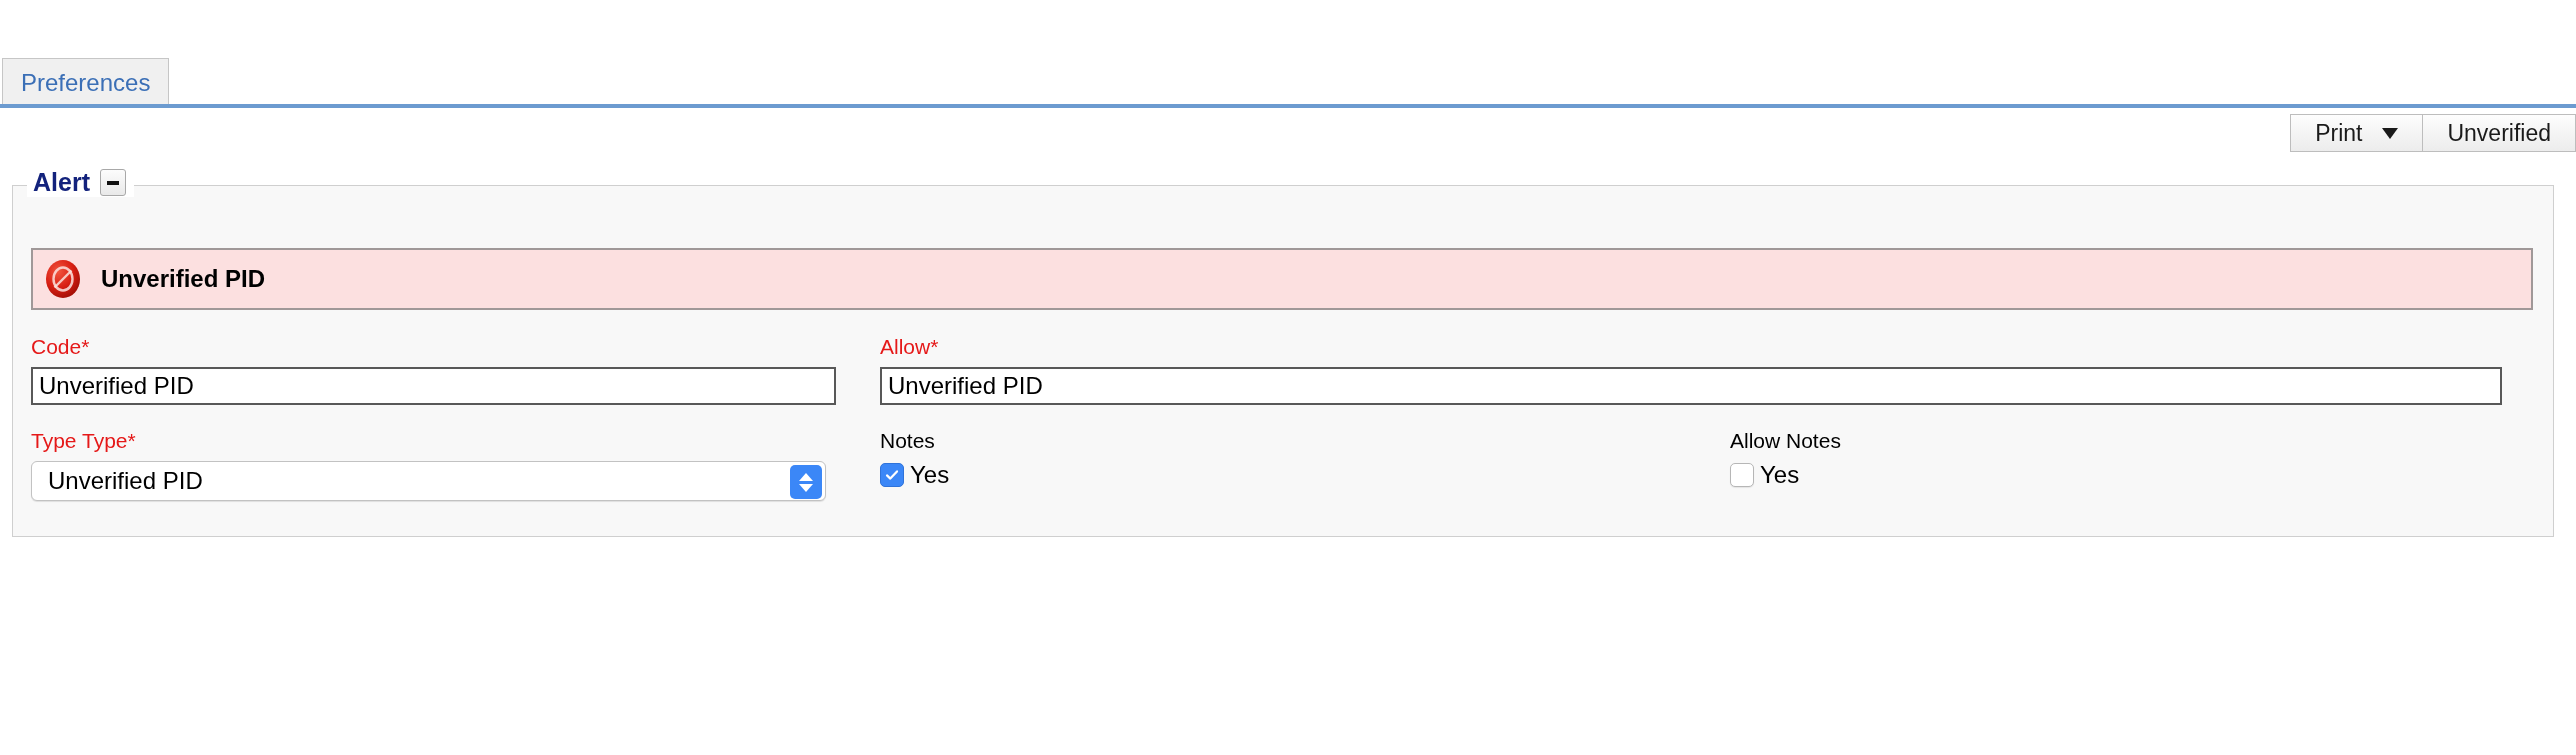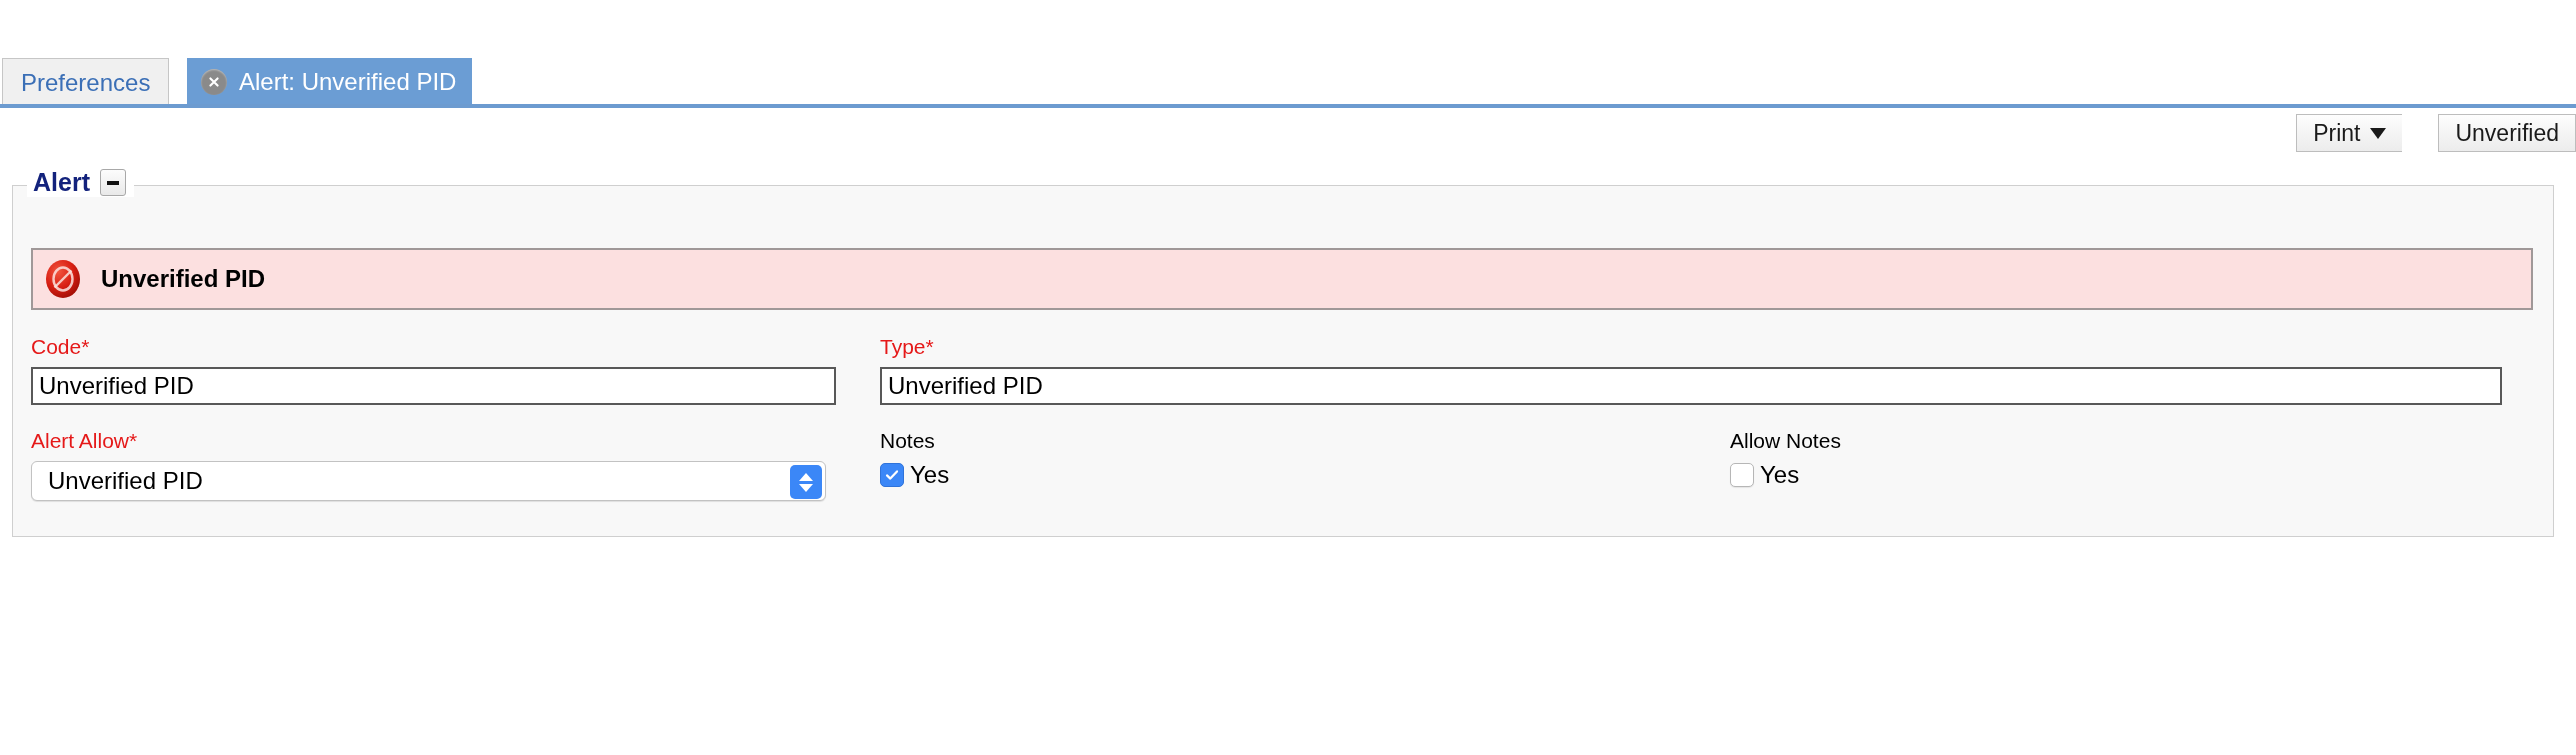--- a/index.html
+++ b/index.html
@@ -78,28 +78,27 @@
     display: flex;
     align-items: stretch;
     height: 38px;
   }
   .tb-btn {
     background: linear-gradient(to bottom, #fdfdfd 0%, #ececec 100%);
     border: 1px solid #bdbdbd;
     border-right: none;
     font-size: 23px;
     color: #1a1a1a;
-    padding: 0 16px;
-    display: flex;
-    align-items: center;
-    gap: 10px;
+    padding: 0 24px;
+    display: flex;
+    align-items: center;
+    gap: 20px;
     box-sizing: border-box;
     white-space: nowrap;
     font-family: "Liberation Sans", sans-serif;
-    margin-left: 36px;
   }
   .tb-btn:last-child { border-right: 1px solid #bdbdbd; }
   .caret-down {
     width: 0; height: 0;
     border-left: 8px solid transparent;
     border-right: 8px solid transparent;
     border-top: 11px solid #1a1a1a;
     display: inline-block;
   }
 
@@ -289,28 +288,20 @@
   }
 </style>
 </head>
 <body>
 
 <div class="tabbar">
   <div class="tab tab-inactive">
     <span>Preferences</span>
   </div>
 
-  <div class="tab tab-active">
-    <span class="tab-close-icon">
-      <svg width="14" height="14" viewBox="0 0 14 14" aria-hidden="true">
-        <path d="M3.4 3.4 L10.6 10.6 M10.6 3.4 L3.4 10.6" stroke="#ffffff" stroke-width="2.1" stroke-linecap="round" fill="none"></path>
-      </svg>
-    </span>
-    <span>Alert: Unverified PID</span>
-  </div>
 </div>
 <div class="tabbar-underline"></div>
 
 <div class="toolbar">
   <button class="tb-btn">
     <span>Print</span>
     <span class="caret-down"></span>
   </button>
   <button class="tb-btn">
     <span>Unverified</span>
@@ -347,30 +338,30 @@
   <div class="row row-1">
     <div class="col col-left">
       <div class="field-label req">
         <span>Code</span><span class="req-star">*</span>
       </div>
       <input class="text-field code-field" type="text" value="Unverified PID" style="">
     </div>
 
     <div class="col col-mid">
       <div class="field-label req">
-        <span>Type</span><span class="req-star">*</span>
+        <span>Allow</span><span class="req-star">*</span>
       </div>
       <input class="text-field name-field" type="text" value="Unverified PID" style="">
     </div>
   </div>
 
   <div class="row row-2">
     <div class="col col-left">
       <div class="field-label req">
-        <span>Alert Allow</span><span class="req-star">*</span>
+        <span>Type Type</span><span class="req-star">*</span>
       </div>
       <div class="select-wrap">
         <span class="select-value">Unverified PID</span>
         <span class="select-arrows">
           <span class="up"></span>
             <span class="dn"></span>
         </span>
       </div>
     </div>
 

